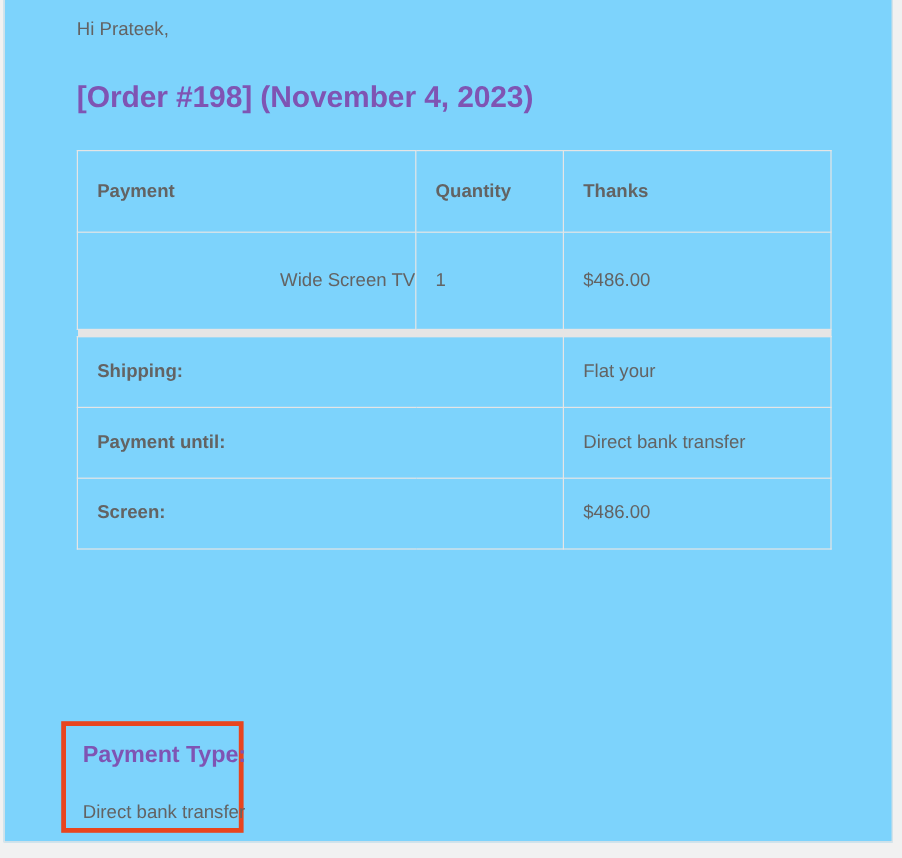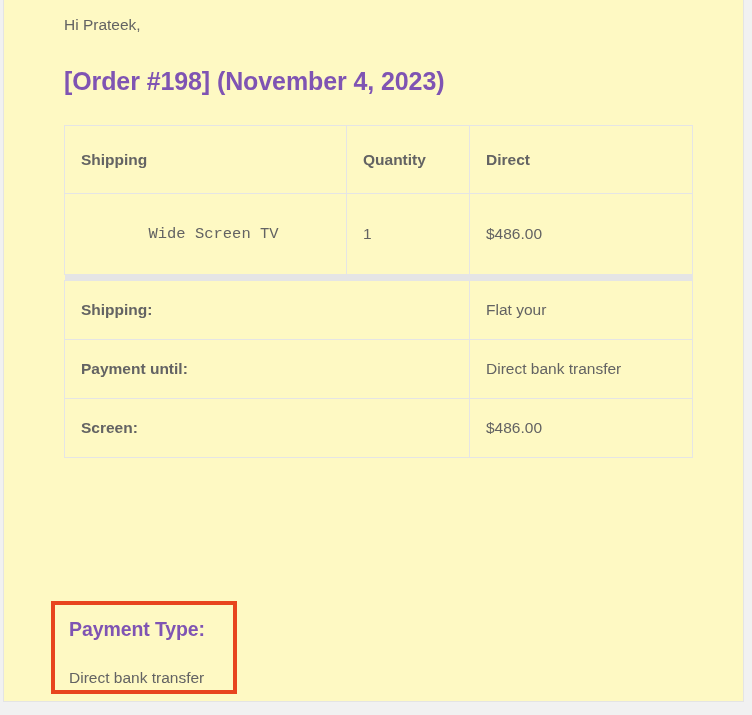--- a/index.html
+++ b/index.html
@@ -15,21 +15,21 @@
     -webkit-font-smoothing: antialiased;
     overflow: hidden;
   }
 
   .email-container {
     position: absolute;
     left: 3px;
     top: 0;
     width: 741px;
     height: 702px;
-    background: #fef9c3;
+    background: #7dd3fc;
     border-left: 1px solid #e4e4e4;
     border-right: 1px solid #e4e4e4;
     border-bottom: 1px solid #e4e4e4;
     box-sizing: border-box;
     overflow: hidden;
   }
 
   .email-body {
     padding: 0 60px 0 60px;
   }
@@ -88,24 +88,23 @@
   .col-qty     { width: 123px; }
   .col-price   { width: 223px; }
 
   table.order-table tbody td {
     padding: 18px 0 18px 16px;
     height: 44px;
     font-weight: normal;
   }
 
   td.cell-product {
-    text-align: center;
+    text-align: right;
     padding-left: 0;
     padding-right: 0;
-    font-family: Liberation Mono, monospace;
   }
 
   tbody tr.spacer-row td {
     border: none;
     background: #e5e5e5;
     padding: 0;
     height: 5px;
     line-height: 5px;
     font-size: 0;
   }
@@ -122,21 +121,21 @@
     padding: 17px 0 17px 16px;
     height: 24px;
     border: 1px solid #e5e5e5;
     font-size: 15.5px;
   }
 
   .payment-type-box {
     position: absolute;
     left: 47px;
     top: 601px;
-    width: 186px;
+    width: 152px;
     height: 93px;
     border: 4px solid #e8451e;
     box-sizing: border-box;
     background: transparent;
   }
 
   .payment-type-title {
     position: absolute;
     left: 14px;
     top: 12px;
@@ -170,23 +169,23 @@
     <h2 class="order-heading">[Order #198] (November 4, 2023)</h2>
 
     <table class="order-table">
       <colgroup>
         <col class="col-product">
         <col class="col-qty">
         <col class="col-price">
       </colgroup>
       <thead>
         <tr>
-          <th>Shipping</th>
+          <th>Payment</th>
           <th>Quantity</th>
-          <th>Direct</th>
+          <th>Thanks</th>
         </tr>
       </thead>
       <tbody>
         <tr>
           <td class="cell-product">Wide Screen TV</td>
           <td>1</td>
           <td>$486.00</td>
         </tr>
         <tr class="spacer-row">
           <td colspan="3"></td>

